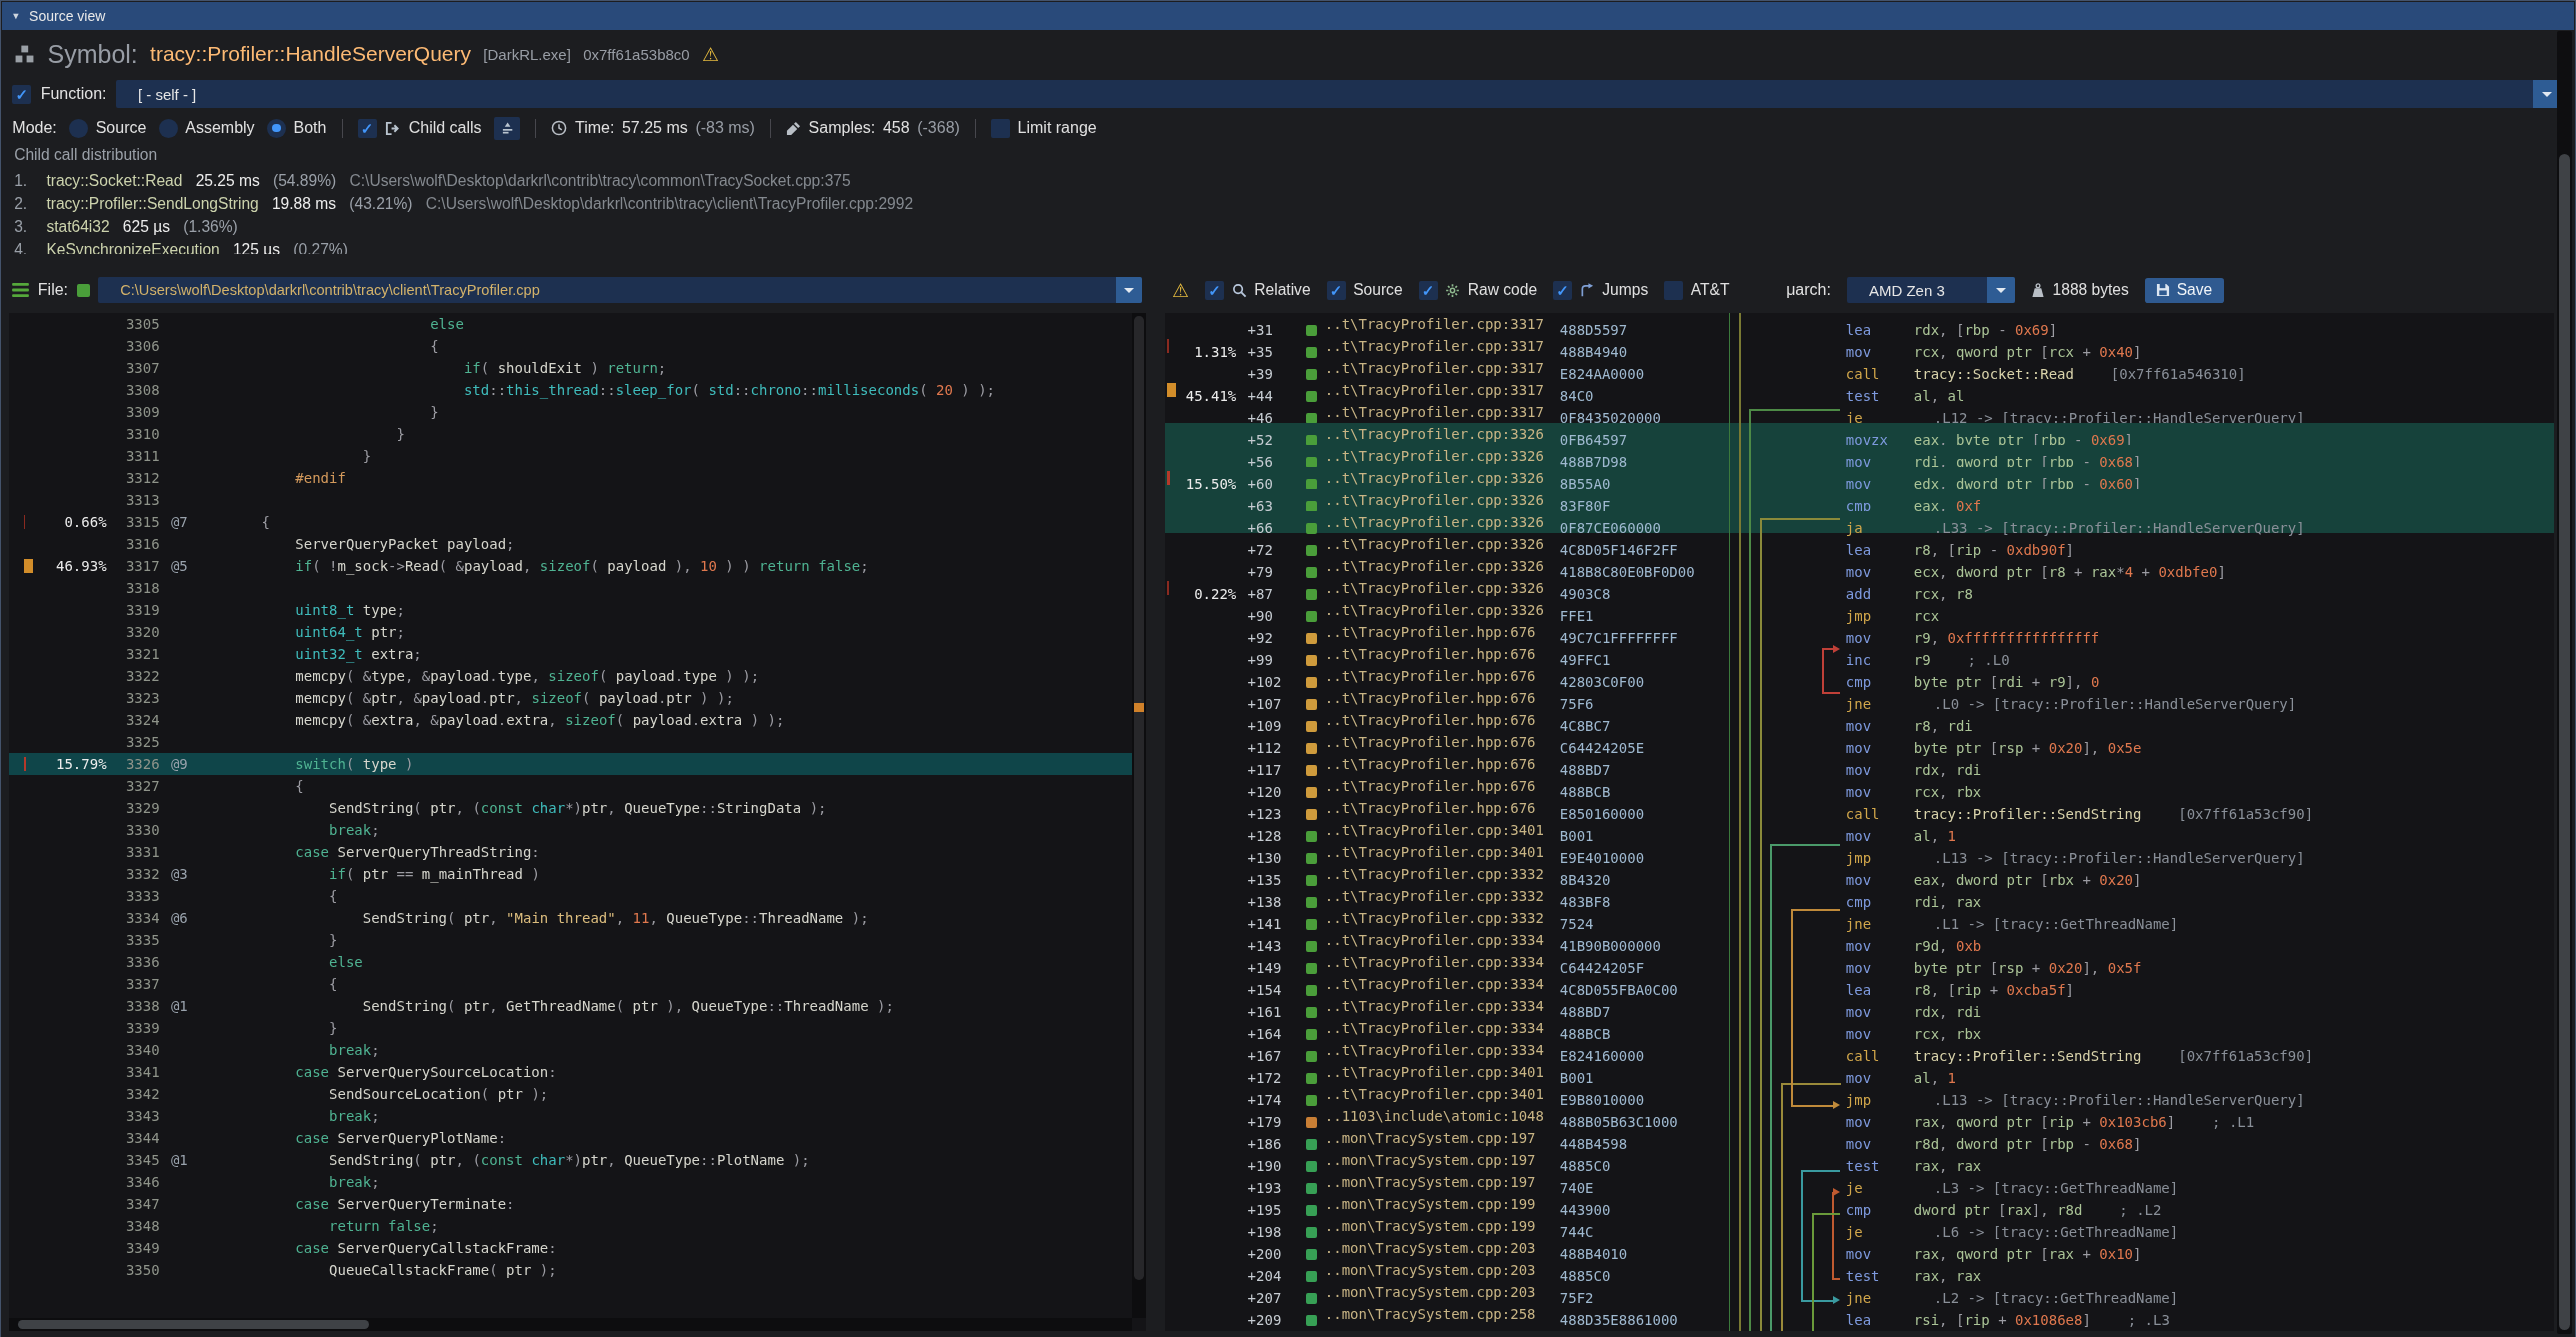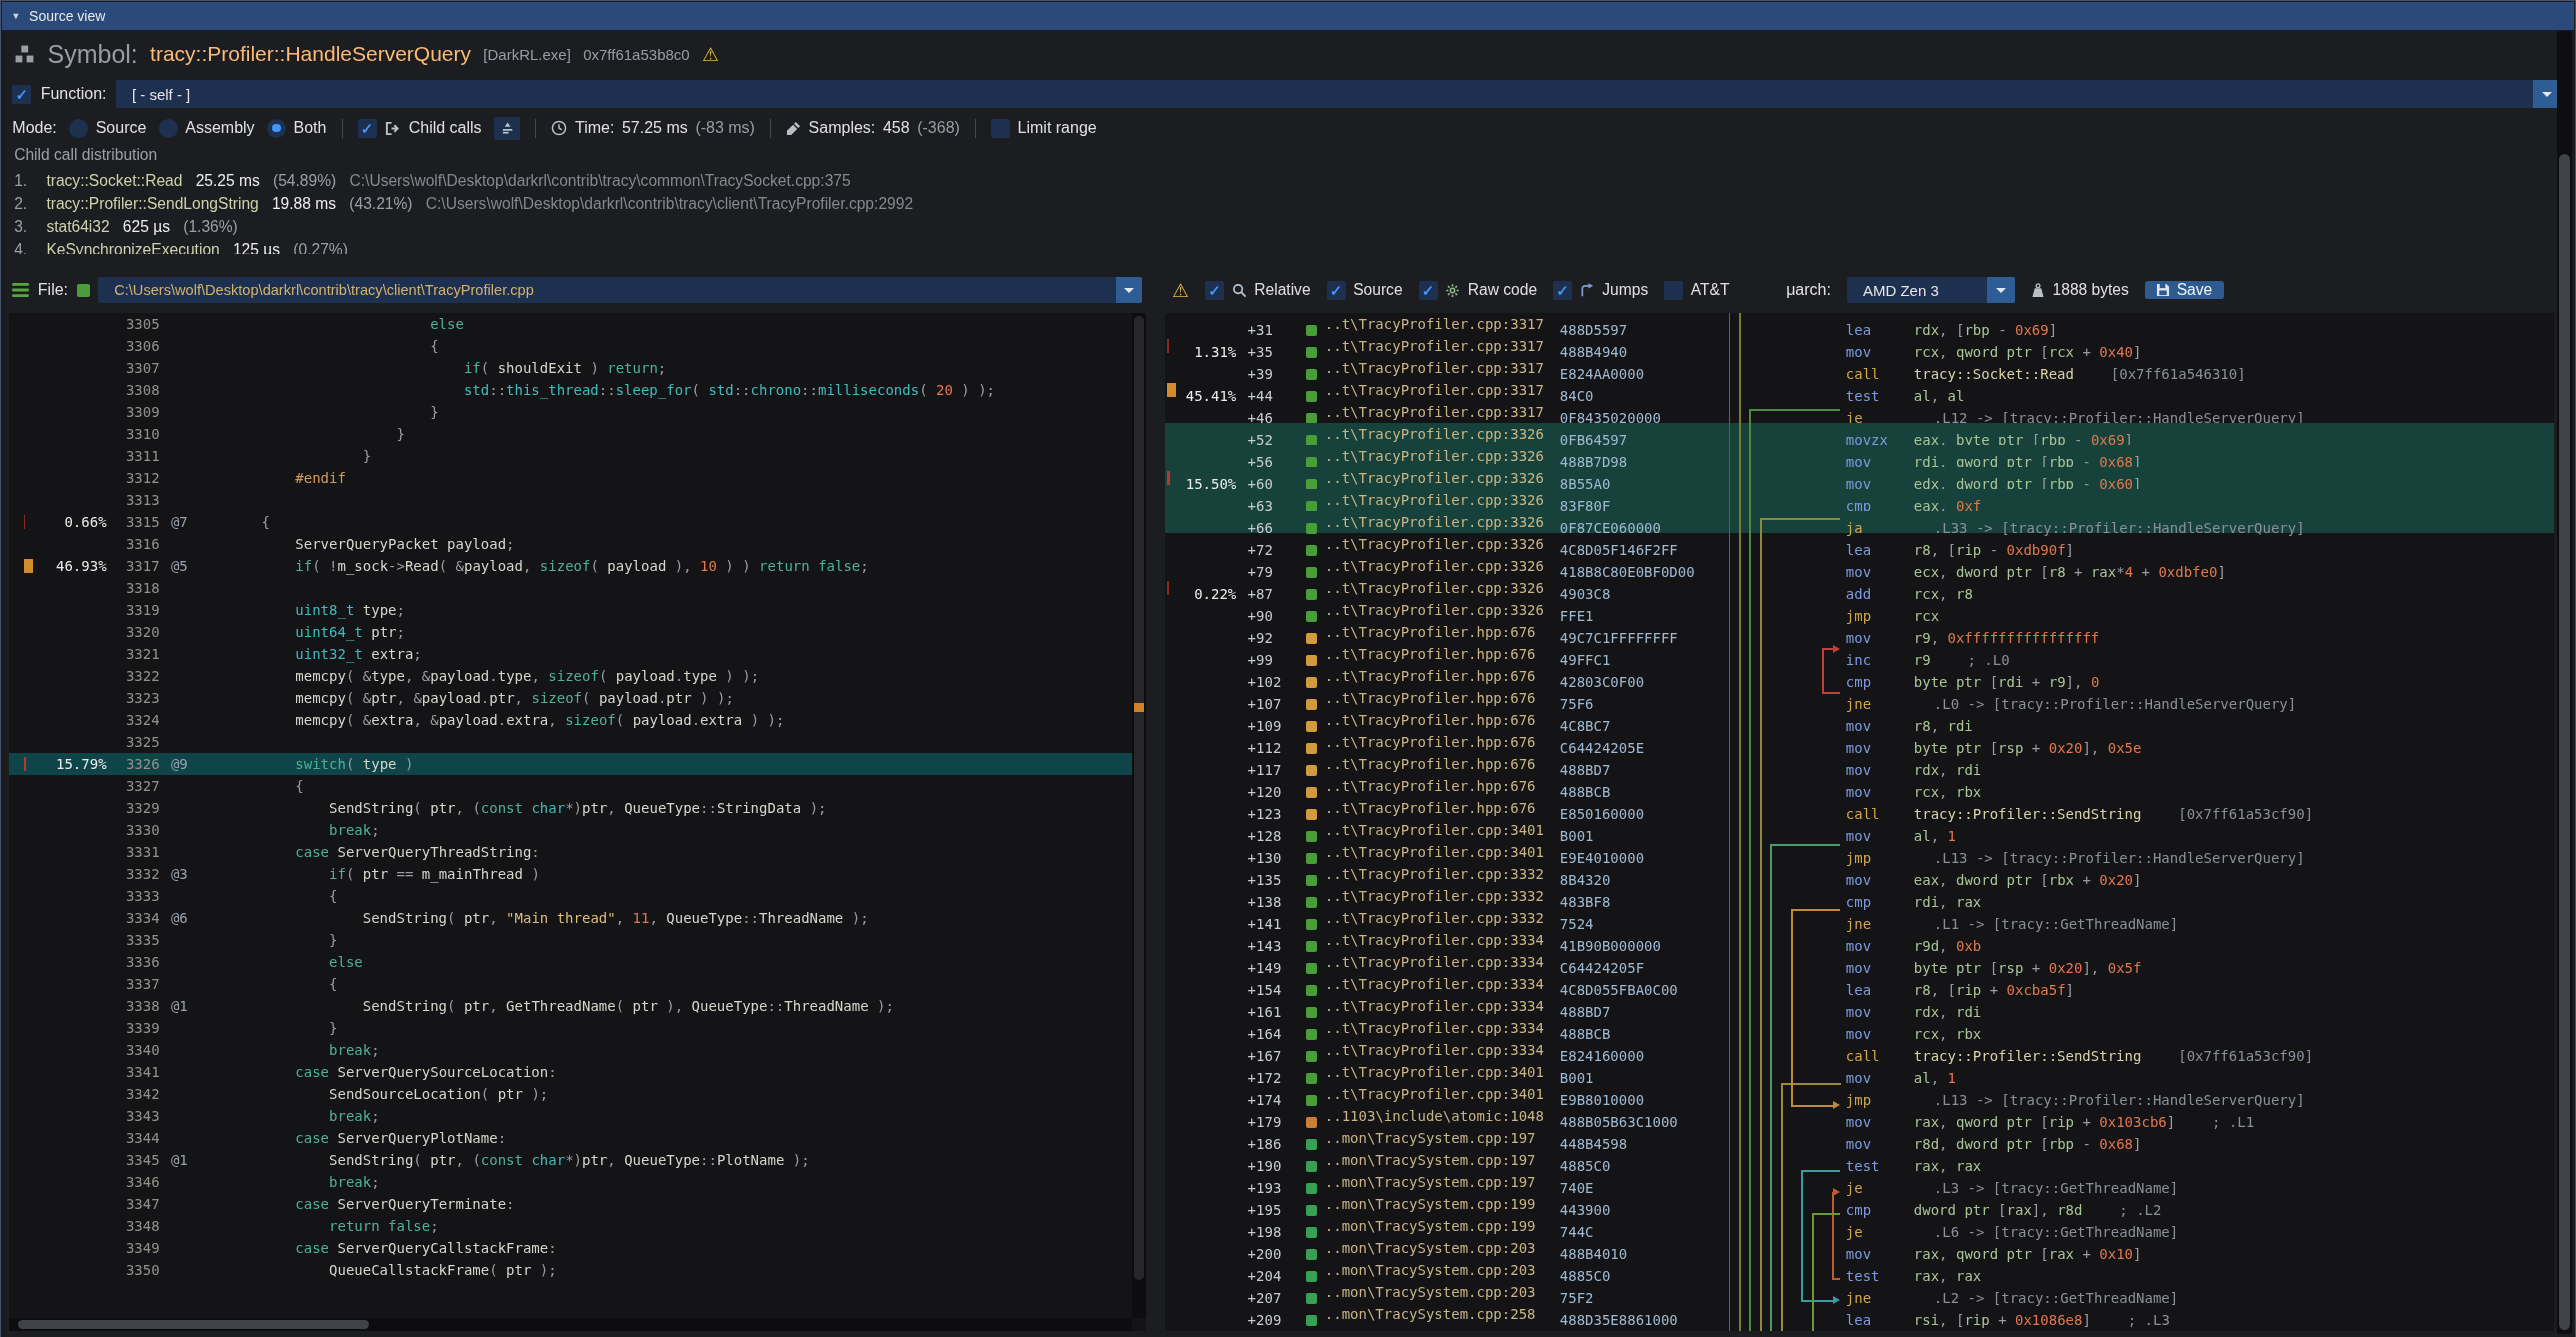--- a/index.html
+++ b/index.html
@@ -13,21 +13,21 @@
   .row-symbol{position:absolute;left:13.2px;top:32px;height:42px;display:flex;align-items:center;gap:12.3px;}
   .sym-label{font-size:25px;color:#989da5;}
   .sym-name{font-size:21px;color:#fdba74;}
   .sym-mod,.sym-addr{font-size:15px;color:#989da5;}
   .warn{color:#e3b93e;font-size:19px;line-height:1;}
 
   
   .row-function{position:absolute;left:11.3px;top:79px;right:14px;height:28px;display:flex;align-items:center;gap:9.4px;}
   .lbl{font-size:16px;color:#e2e2e2;}
   .combo{flex:1;height:28px;background:#1d3050;border-radius:1.9px;position:relative;display:flex;align-items:center;}
-  .combo-text{padding-left:16px;font-size:15px;color:#e6e6e6;}
+  .combo-text{padding-left:22px;font-size:15px;color:#e6e6e6;}
   .combo-btn{position:absolute;right:0;top:0;width:28px;height:100%;background:#2e5c94;border-radius:0 1.9px 1.9px 0;display:flex;align-items:center;justify-content:center;}
   .combo-btn i{display:block;width:0;height:0;border:5.7px solid transparent;border-top-color:#e2e9f1;margin-top:5.7px;}
 
   
   .row-mode{position:absolute;left:11.3px;top:113px;height:28px;display:flex;align-items:center;gap:12.3px;font-size:16px;}
   .vsep{width:0.9px;height:19px;background:#47474d;margin:0 2.8px;}
   .gray{color:#989da5;}
   .grp{display:flex;align-items:center;gap:7.6px;}
 
   .cb{width:19px;height:19px;background:#1d3050;border-radius:1.9px;display:inline-flex;align-items:center;justify-content:center;flex:none;}
@@ -49,21 +49,21 @@
 
   
   .row-toolbar{position:absolute;top:276px;left:0;right:0;height:30px;}
   .file-bar{position:absolute;left:11.3px;width:1130px;height:26.4px;display:flex;align-items:center;gap:8.5px;font-size:15.6px;}
   .file-swatch{width:13.2px;height:13.2px;background:#4a9e3a;border-radius:1.9px;flex:none;}
   .file-combo{flex:1;height:26.4px;background:#1d3050;border-radius:1.9px;position:relative;display:flex;align-items:center;}
   .file-combo .combo-text{color:#d3b26a;font-size:14.6px;}
   .file-combo .combo-btn{width:26.4px;}
   .asm-toolbar{position:absolute;left:1171px;right:30px;height:26.4px;display:flex;align-items:center;gap:16px;font-size:15.6px;white-space:nowrap;}
   .uarch-combo{width:168px;height:26.4px;background:#1d3050;border-radius:1.9px;position:relative;display:flex;align-items:center;flex:none;}
-  .save-btn{height:18px;background:#2f5a90;border-radius:2.8px;display:flex;align-items:center;gap:6.6px;padding:0 11.3px;color:#f0f4f8;flex:none;}
+  .save-btn{height:25px;background:#2f5a90;border-radius:2.8px;display:flex;align-items:center;gap:6.6px;padding:0 11.3px;color:#f0f4f8;flex:none;}
 
   
   .pane{position:absolute;top:312px;height:1018px;background:#141417;overflow:hidden;}
   #srcPane{left:7.6px;width:1137px;}
   #asmPane{left:1164px;width:1389px;}
 
   
   .srow{position:relative;height:22px;line-height:22px;white-space:pre;font-family:"DejaVu Sans Mono",monospace;font-size:14px;}
   .srow.hl{background:#0f4549;}
   .s-bar{position:absolute;left:15px;top:3.8px;height:14px;}

